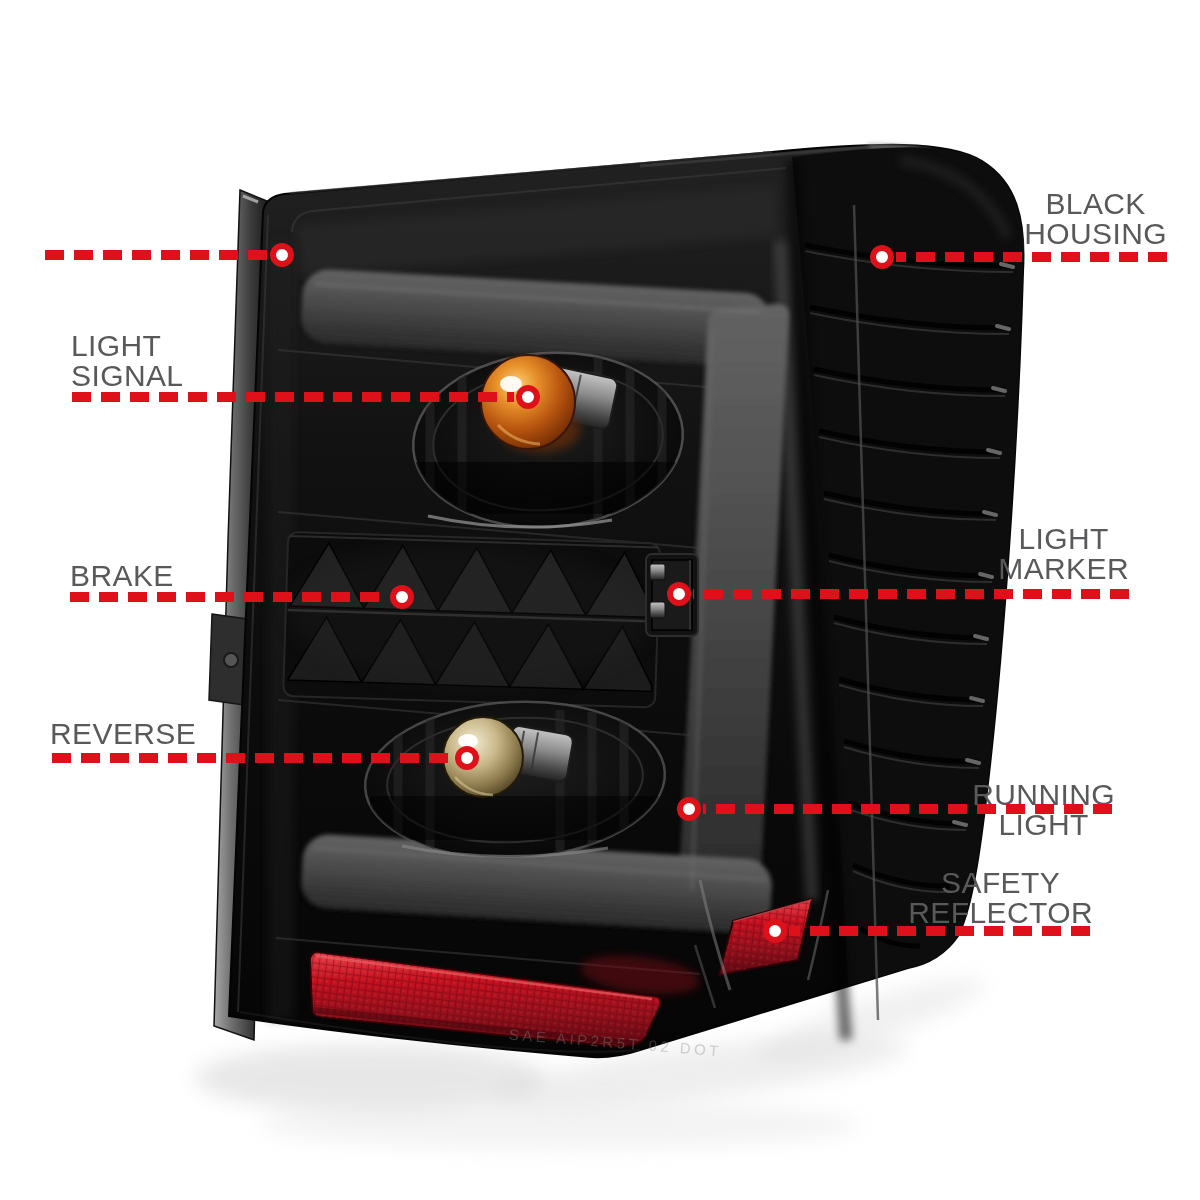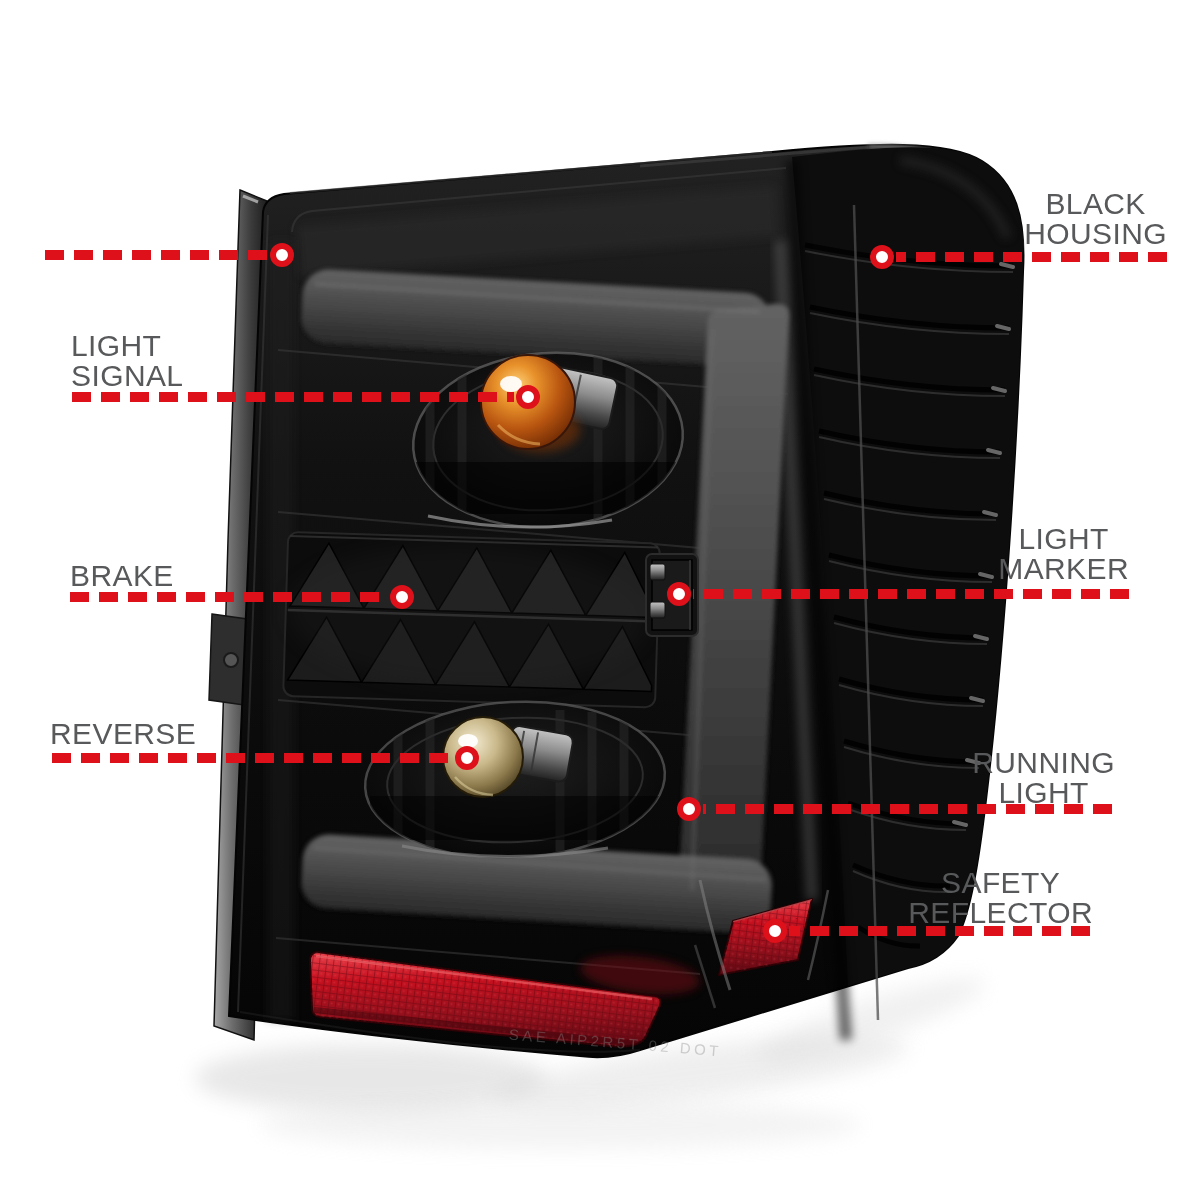--- a/index.html
+++ b/index.html
@@ -330,21 +330,21 @@
   <div class="leader from-right" style="left:896px;top:252px;width:271px"></div>
   <div class="marker-dot" style="left:870px;top:245px"></div>
 
   <div class="callout-label right" style="right:71px;top:524px">
     <span>LIGHT</span>
     <span>MARKER</span>
   </div>
   <div class="leader from-right" style="left:693px;top:589px;width:436px"></div>
   <div class="marker-dot" style="left:667px;top:582px"></div>
 
-  <div class="callout-label right" style="right:85px;top:748px">
+  <div class="callout-label right" style="right:85px;top:780px">
     <span>RUNNING</span>
     <span>LIGHT</span>
   </div>
   <div class="leader from-right" style="left:703px;top:804px;width:409px"></div>
   <div class="marker-dot" style="left:677px;top:797px"></div>
 
   <div class="callout-label right" style="right:107px;top:868px">
     <span>SAFETY</span>
     <span>REFLECTOR</span>
   </div>

